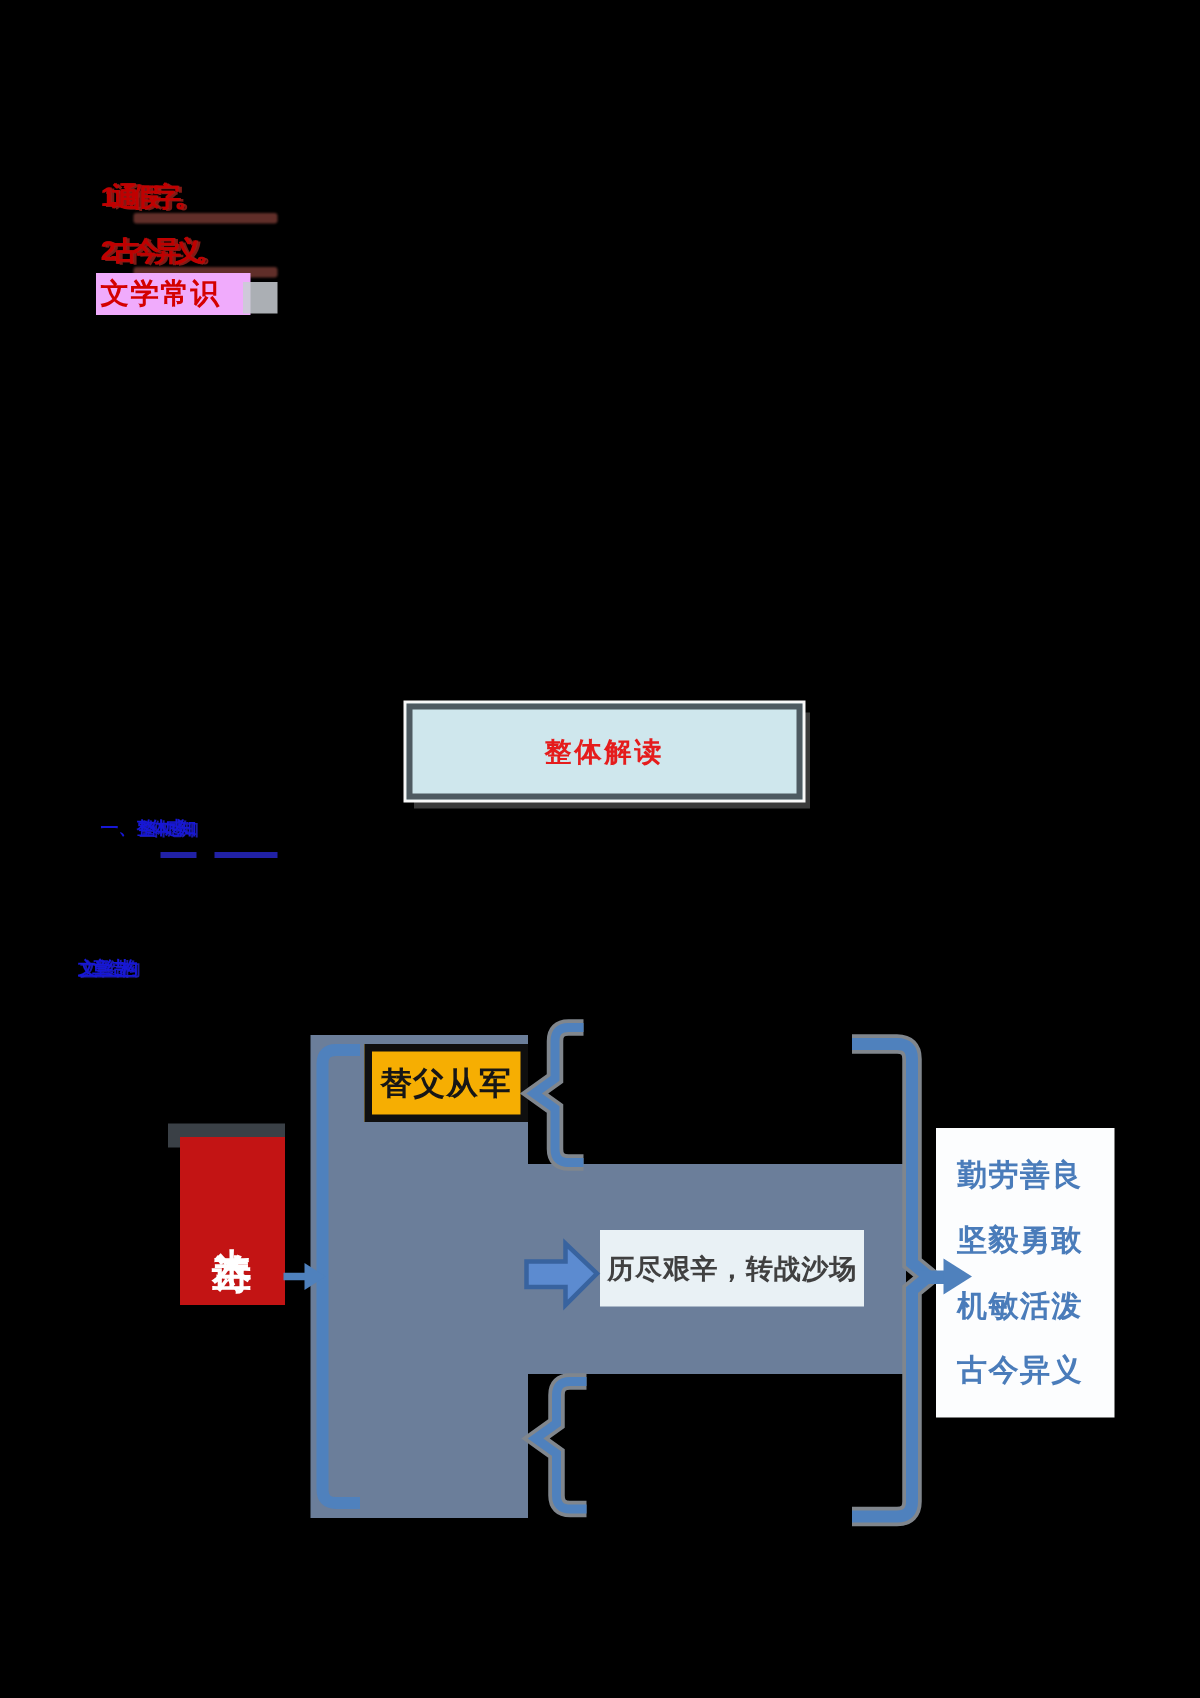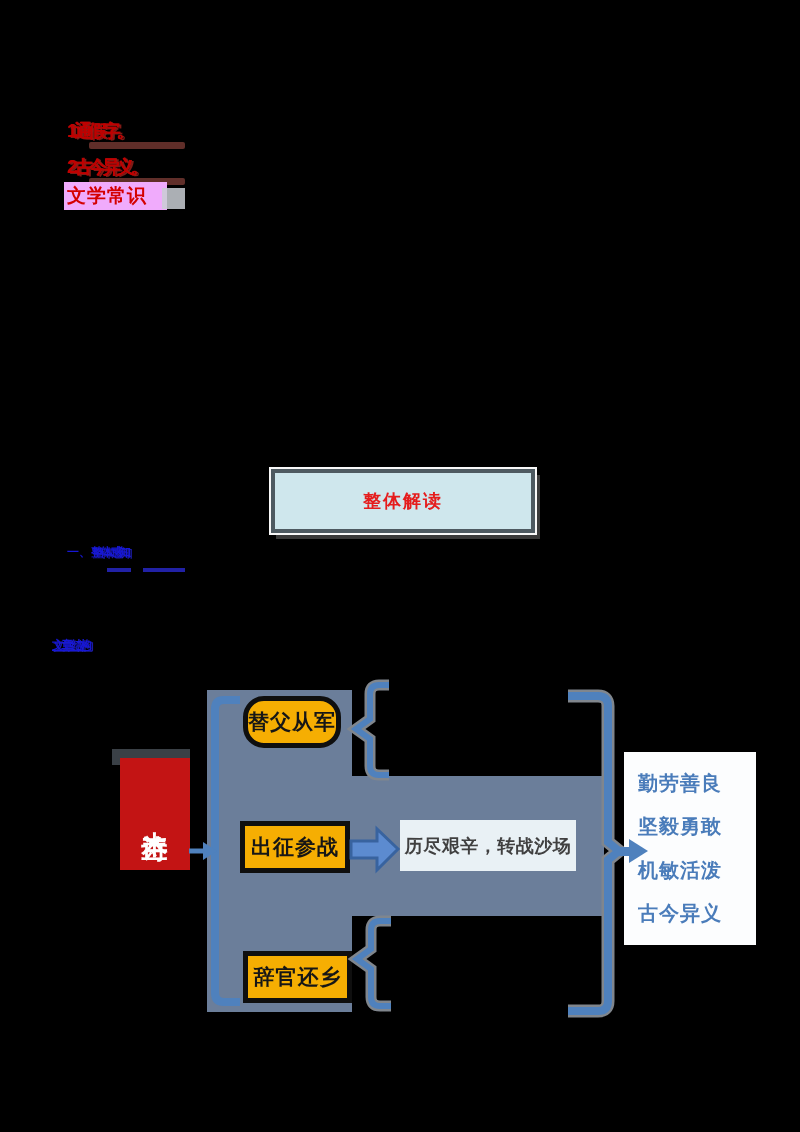--- a/index.html
+++ b/index.html
@@ -82,35 +82,29 @@
   <div class="abs blue-h blue-cond" style="left:52px;top:619px;text-decoration:underline;">文章结构</div>
 
   <div class="abs slate" style="left:207px;top:672px;width:145px;height:322px;"></div>
   <div class="abs slate" style="left:352px;top:758px;width:252px;height:140px;"></div>
 
   <div class="abs red-shadow" style="left:112px;top:731px;width:78px;height:16px;"></div>
   <div class="abs red-box" style="left:120px;top:740px;width:70px;height:112px;">
     <div class="red-box-text">木兰诗</div>
   </div>
 
-  <div class="abs stage-box" style="left:243px;top:678px;width:98px;height:52px;border-radius:21px;">
+  <div class="abs stage-box" style="left:243px;top:678px;width:109px;height:52px;">
     <span class="stage-text">替父从军</span>
-  </div>
-  <div class="abs stage-box" style="left:240px;top:803px;width:110px;height:52px;">
-    <span class="stage-text">出征参战</span>
-  </div>
-  <div class="abs stage-box" style="left:243px;top:933px;width:109px;height:52px;">
-    <span class="stage-text">辞官还乡</span>
   </div>
 
   <div class="abs mid-box" style="left:400px;top:802px;width:176px;height:51px;">
     <span class="mid-text">历尽艰辛，转战沙场</span>
   </div>
 
-  <div class="abs traits-panel" style="left:624px;top:734px;width:132px;height:193px;">
+  <div class="abs traits-panel" style="left:624px;top:734px;width:119px;height:193px;">
     <div class="trait">勤劳善良</div>
     <div class="trait">坚毅勇敢</div>
     <div class="trait">机敏活泼</div>
     <div class="trait">古今异义</div>
   </div>
 
   <svg width="800" height="400" viewBox="0 640 800 400" style="left:0;top:640px;">
 
     <path d="M 240 682 H 224 Q 215 682 215 691 V 975 Q 215 984 224 984 H 240" fill="none" stroke="#4f81bd" stroke-width="8"></path>
 

